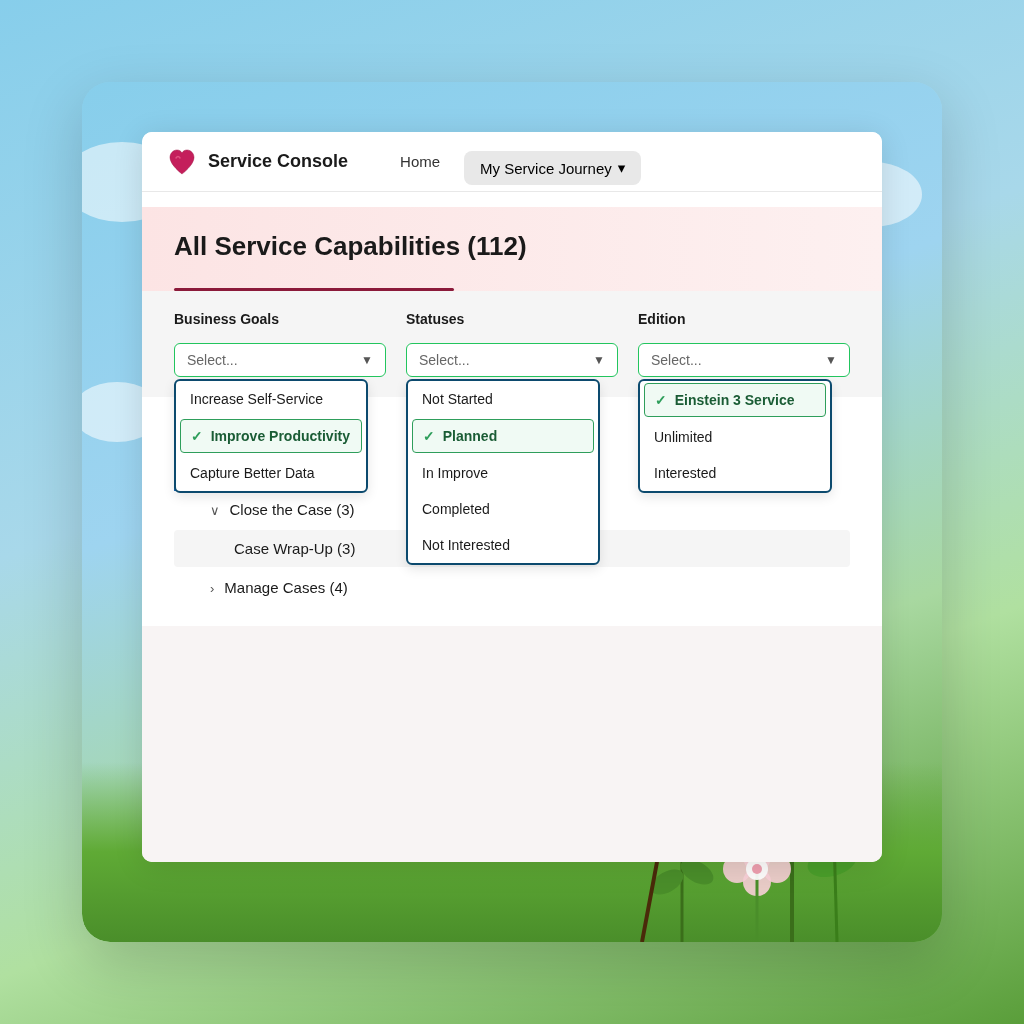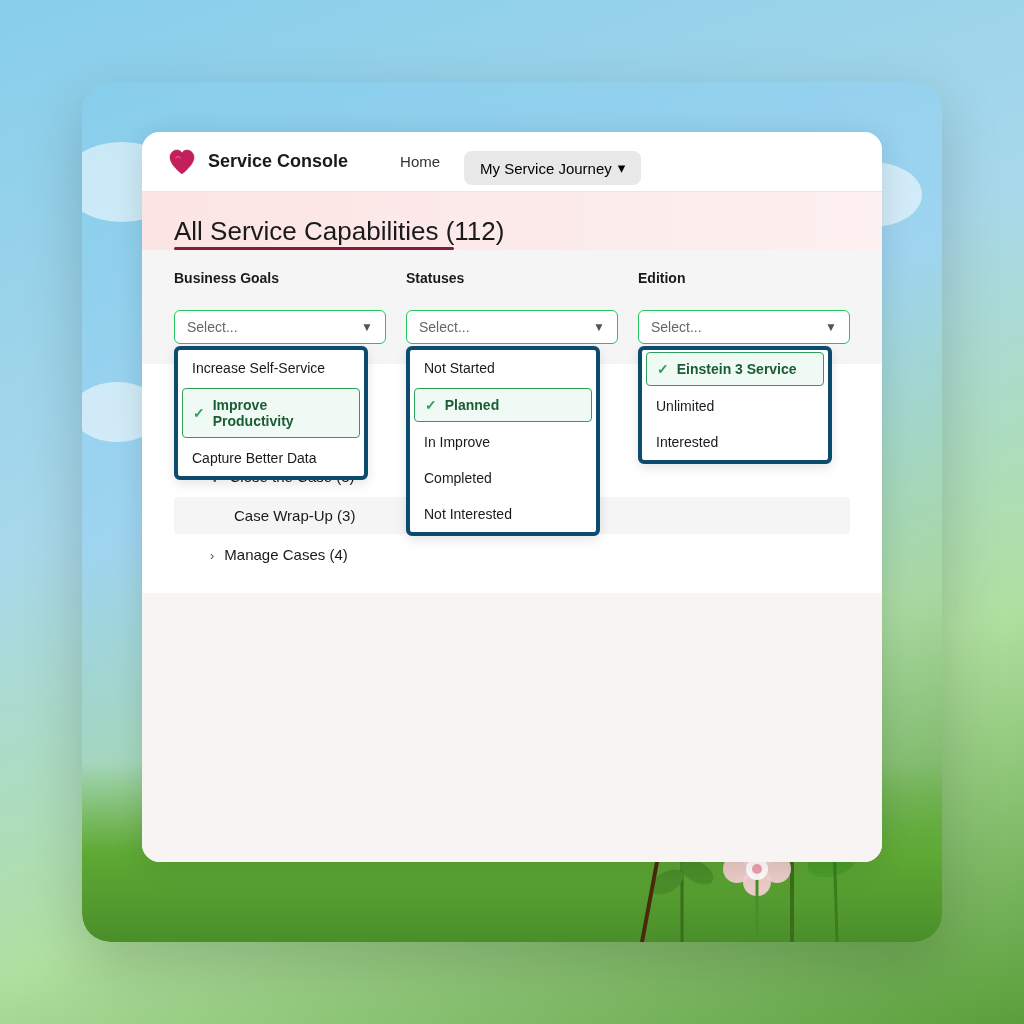--- a/index.html
+++ b/index.html
@@ -47,25 +47,26 @@
     }
 
     
     .main-card {
       position: absolute;
       top: 50px;
       left: 60px;
       right: 60px;
       bottom: 80px;
       background: #ffffff;
-      border-radius: 18px;
+      border-radius: 10px;
       box-shadow: 0 4px 30px rgba(0,0,0,0.12);
       overflow: hidden;
       display: flex;
       flex-direction: column;
+      gap: 15px;
     }
 
     
     .nav-bar {
       display: flex;
       align-items: center;
       padding: 0 24px;
       height: 60px;
       background: #ffffff;
       border-bottom: 1px solid #e8e8e8;
@@ -126,23 +127,23 @@
     }
 
     
     .page-header {
       background: linear-gradient(to right, #fce4e4, #fdf0f0);
       padding: 24px 32px 0 32px;
     }
 
     .page-title {
       font-size: 26px;
-      font-weight: 400;
-      color: #1a1a1a;
-      margin-bottom: 0;
+      font-weight: 700;
+      color: #1a1a1a;
+      margin-bottom: 26px;
     }
 
     .title-underline {
       height: 3px;
       width: 280px;
       background: #8b1a3a;
       border-radius: 2px;
       margin-bottom: 0;
     }
 
@@ -156,21 +157,21 @@
 
     .filter-group {
       flex: 1;
       position: relative;
     }
 
     .filter-label {
       font-size: 14px;
       font-weight: 700;
       color: #1a1a1a;
-      margin-bottom: 24px;
+      margin-bottom: 16px;
     }
 
     .filter-select {
       width: 100%;
       padding: 8px 12px;
       border: 1px solid #22c55e;
       border-radius: 6px;
       background: #fff;
       font-size: 14px;
       color: #666;
@@ -189,21 +190,21 @@
     .dropdown-container {
       position: relative;
     }
 
     .dropdown-menu {
       position: absolute;
       top: calc(100% + 2px);
       left: 0;
       right: 18px;
       background: #fff;
-      border: 4px solid #0c4a6e;
+      border: 2px solid #0c4a6e;
       border-radius: 6px;
       z-index: 10;
       box-shadow: 0 4px 12px rgba(0,0,0,0.1);
       overflow: hidden;
     }
 
     .dropdown-item {
       padding: 10px 14px;
       font-size: 14px;
       color: #1a1a1a;

